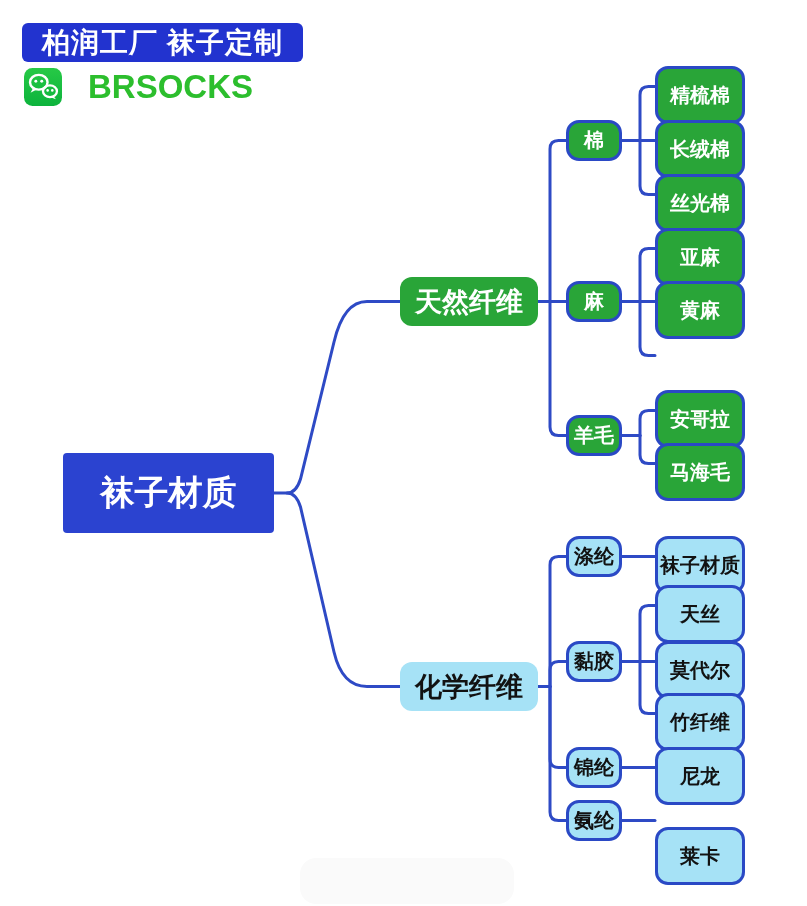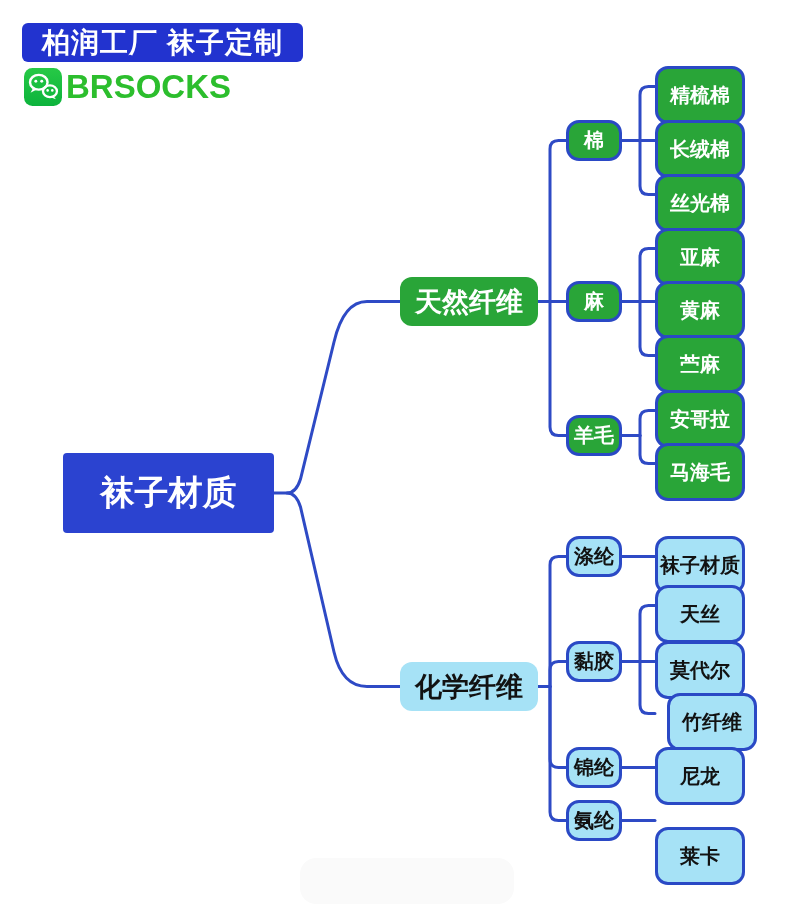--- a/index.html
+++ b/index.html
@@ -14,21 +14,21 @@
     position:absolute; left:22px; top:23px;
     width:281px; height:39px;
     background:#2233cf; color:#ffffff;
     border-radius:6px;
     display:flex; align-items:center; justify-content:center;
     font-size:28px; font-weight:800; letter-spacing:1px;
     white-space:nowrap;
   }
   .brand-row {
     position:absolute; left:24px; top:68px;
-    display:flex; align-items:center; gap:4px;
+    display:flex; align-items:center; gap:26px;
   }
   .wx-icon { width:38px; height:38px; display:block; }
   .brand-text {
     font-size:33px; font-weight:800; color:#2cbe2d;
     letter-spacing:0px; line-height:38px;
   }
   svg.links { position:absolute; left:0; top:0; width:807px; height:906px; }
   svg.links path { fill:none; stroke:#2e4ac5; stroke-width:3; stroke-linecap:round; }
   .node {
     position:absolute; box-sizing:border-box;
@@ -121,32 +121,31 @@
   <div class="node small green bordered" style="left:566px; top:120px;">棉</div>
   <div class="node small green bordered" style="left:566px; top:281px;">麻</div>
   <div class="node small green bordered" style="left:566px; top:415px;">羊毛</div>
 
   <div class="node leaf green bordered" style="left:655px; top:66px;">精梳棉</div>
   <div class="node leaf green bordered" style="left:655px; top:120px;">长绒棉</div>
   <div class="node leaf green bordered" style="left:655px; top:174px;">丝光棉</div>
 
   <div class="node leaf green bordered" style="left:655px; top:228px;">亚麻</div>
   <div class="node leaf green bordered" style="left:655px; top:281px;">黄麻</div>
-  <div class="node leaf green bordered" style="left:655px; top:335px;">苎麻</div>
 
   <div class="node leaf green bordered" style="left:655px; top:390px;">安哥拉</div>
   <div class="node leaf green bordered" style="left:655px; top:443px;">马海毛</div>
 
   <div class="node small blue-light bordered" style="left:566px; top:536px;">涤纶</div>
   <div class="node small blue-light bordered" style="left:566px; top:641px;">黏胶</div>
   <div class="node small blue-light bordered" style="left:566px; top:747px;">锦纶</div>
   <div class="node small blue-light bordered" style="left:566px; top:800px;">氨纶</div>
 
   <div class="node leaf blue-light bordered" style="left:655px; top:536px;">袜子材质</div>
   <div class="node leaf blue-light bordered" style="left:655px; top:585px;">天丝</div>
   <div class="node leaf blue-light bordered" style="left:655px; top:641px;">莫代尔</div>
-  <div class="node leaf blue-light bordered" style="left:655px; top:693px;margin-left:12px;">竹纤维</div>
+  <div class="node leaf blue-light bordered" style="left:655px; top:693px;">竹纤维</div>
   <div class="node leaf blue-light bordered" style="left:655px; top:747px;">尼龙</div>
   <div class="node leaf blue-light bordered" style="left:655px; top:800px;margin-top:27px;">莱卡</div>
 
   <div class="watermark"></div>
 
 </div>
 
 </body></html>

